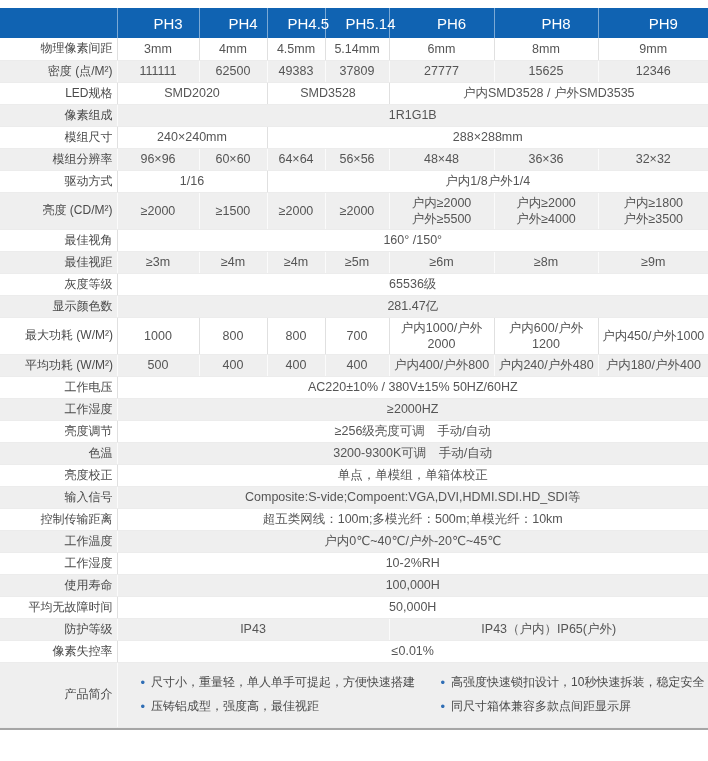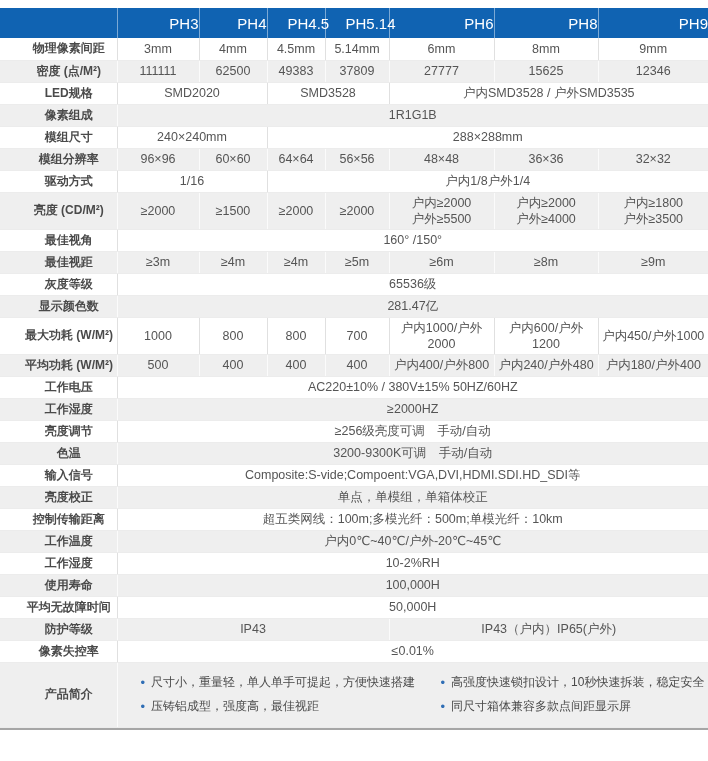--- a/index.html
+++ b/index.html
@@ -14,27 +14,27 @@
   html,body{background:#fff;}
   body{
     width:708px;height:761px;overflow:hidden;
     font-family:"Liberation Sans","DejaVu Sans",sans-serif;
     color:var(--text);
   }
   .page{width:708px;padding-top:8px;border-bottom:2px solid #a6a6a6;}
   table{width:708px;table-layout:fixed;border-collapse:collapse;}
   thead th{
     background:var(--blue);color:#fff;height:30px;
-    font-size:15px;font-weight:400;text-align:right;
+    font-size:15px;font-weight:400;text-align:center;
     border-left:1px solid rgba(255,255,255,.45);
     padding-left:20px;
   }
   thead th.corner{border-left:none;}
   tbody th.row-label{
-    font-size:12px;font-weight:700;text-align:center;
+    font-size:12px;font-weight:400;text-align:right;
     padding:0 4px 0 25px;height:22px;
     border-bottom:1px solid var(--rowline);
     color:#4a4a4a;white-space:nowrap;
   }
   tbody td{
     font-size:12.5px;text-align:center;height:22px;
     padding:2px 3px;color:#555;
     border-left:1px solid var(--border);
     border-bottom:1px solid var(--rowline);
     white-space:pre-line;line-height:1.28;
@@ -197,26 +197,26 @@
         </tr>
         <tr>
           <th class="row-label">亮度调节</th>
           <td colspan="7">≥256级亮度可调　手动/自动</td>
         </tr>
         <tr>
           <th class="row-label">色温</th>
           <td colspan="7">3200-9300K可调　手动/自动</td>
         </tr>
         <tr>
+          <th class="row-label">亮度校正</th>
+          <td colspan="7">单点，单模组，单箱体校正</td>
+        </tr>
+        <tr>
           <th class="row-label">输入信号</th>
           <td colspan="7">Composite:S-vide;Compoent:VGA,DVI,HDMI.SDI.HD_SDI等</td>
-        </tr>
-        <tr>
-          <th class="row-label">亮度校正</th>
-          <td colspan="7">单点，单模组，单箱体校正</td>
         </tr>
         <tr>
           <th class="row-label">控制传输距离</th>
           <td colspan="7">超五类网线：100m;多模光纤：500m;单模光纤：10km</td>
         </tr>
         <tr>
           <th class="row-label">工作温度</th>
           <td colspan="7">户内0℃~40℃/户外-20℃~45℃</td>
         </tr>
         <tr>

